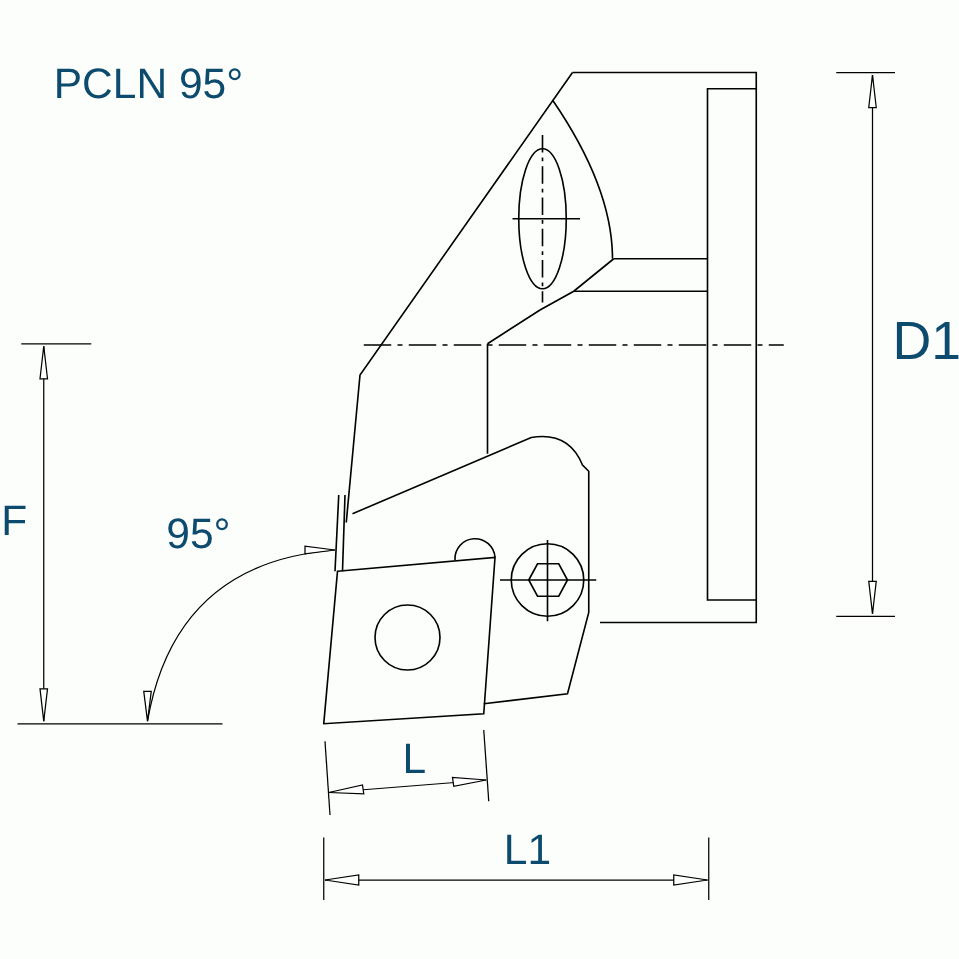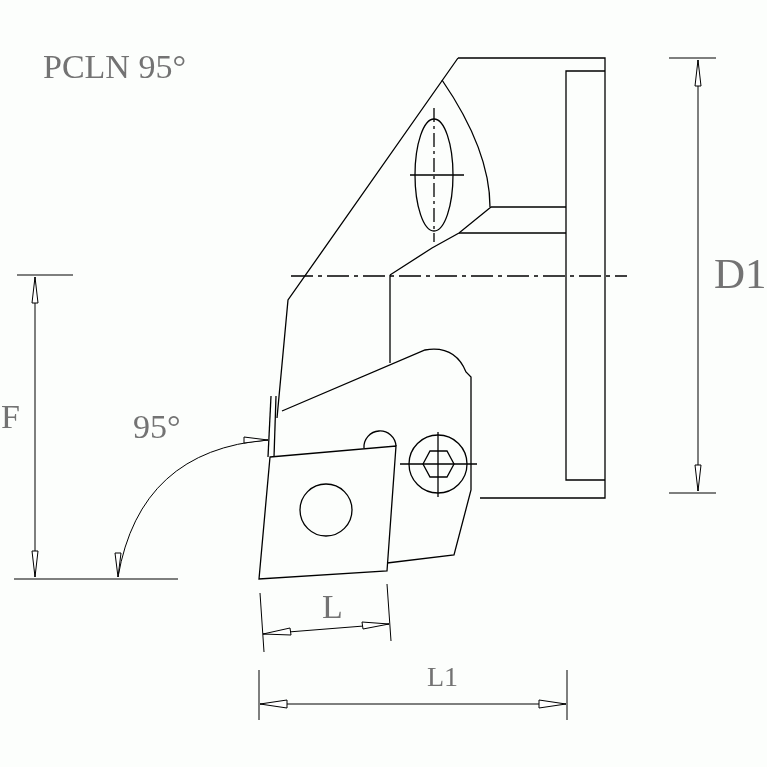--- a/index.html
+++ b/index.html
@@ -1,24 +1,24 @@
 <!DOCTYPE html>
 <html><head>
 <meta charset="utf-8">
 <style>
   html, body { margin: 0; padding: 0; background: #fcfefc; }
   body { width: 767px; height: 767px; position: relative; overflow: hidden; }
   svg { position: absolute; left: 0; top: 0; }
-  .lbl { position: absolute; font-family: Liberation Serif, serif; color: #737373; white-space: nowrap; line-height: 1; }
+  .lbl { position: absolute; font-family: Liberation Sans, sans-serif; color: #0c4a6e; white-space: nowrap; line-height: 1; }
   .title { left: 43px; top: 50px; font-size: 34px; }
   .lbl-f { left: 1px; top: 400px; font-size: 34px; }
   .lbl-angle { left: 133px; top: 410px; font-size: 34px; }
   .lbl-d1 { left: 714px; top: 252px; font-size: 43px; }
   .lbl-l { left: 322px; top: 590px; font-size: 34px; }
-  .lbl-l1 { left: 427px; top: 663px; font-size: 28px; }
+  .lbl-l1 { left: 403px; top: 663px; font-size: 34px; }
 </style>
 </head>
 <body>
 
 <div class="lbl title">PCLN 95°</div>
 <div class="lbl lbl-f">F</div>
 <div class="lbl lbl-angle">95°</div>
 <div class="lbl lbl-d1">D1</div>
 <div class="lbl lbl-l">L</div>
 <div class="lbl lbl-l1">L1</div>

